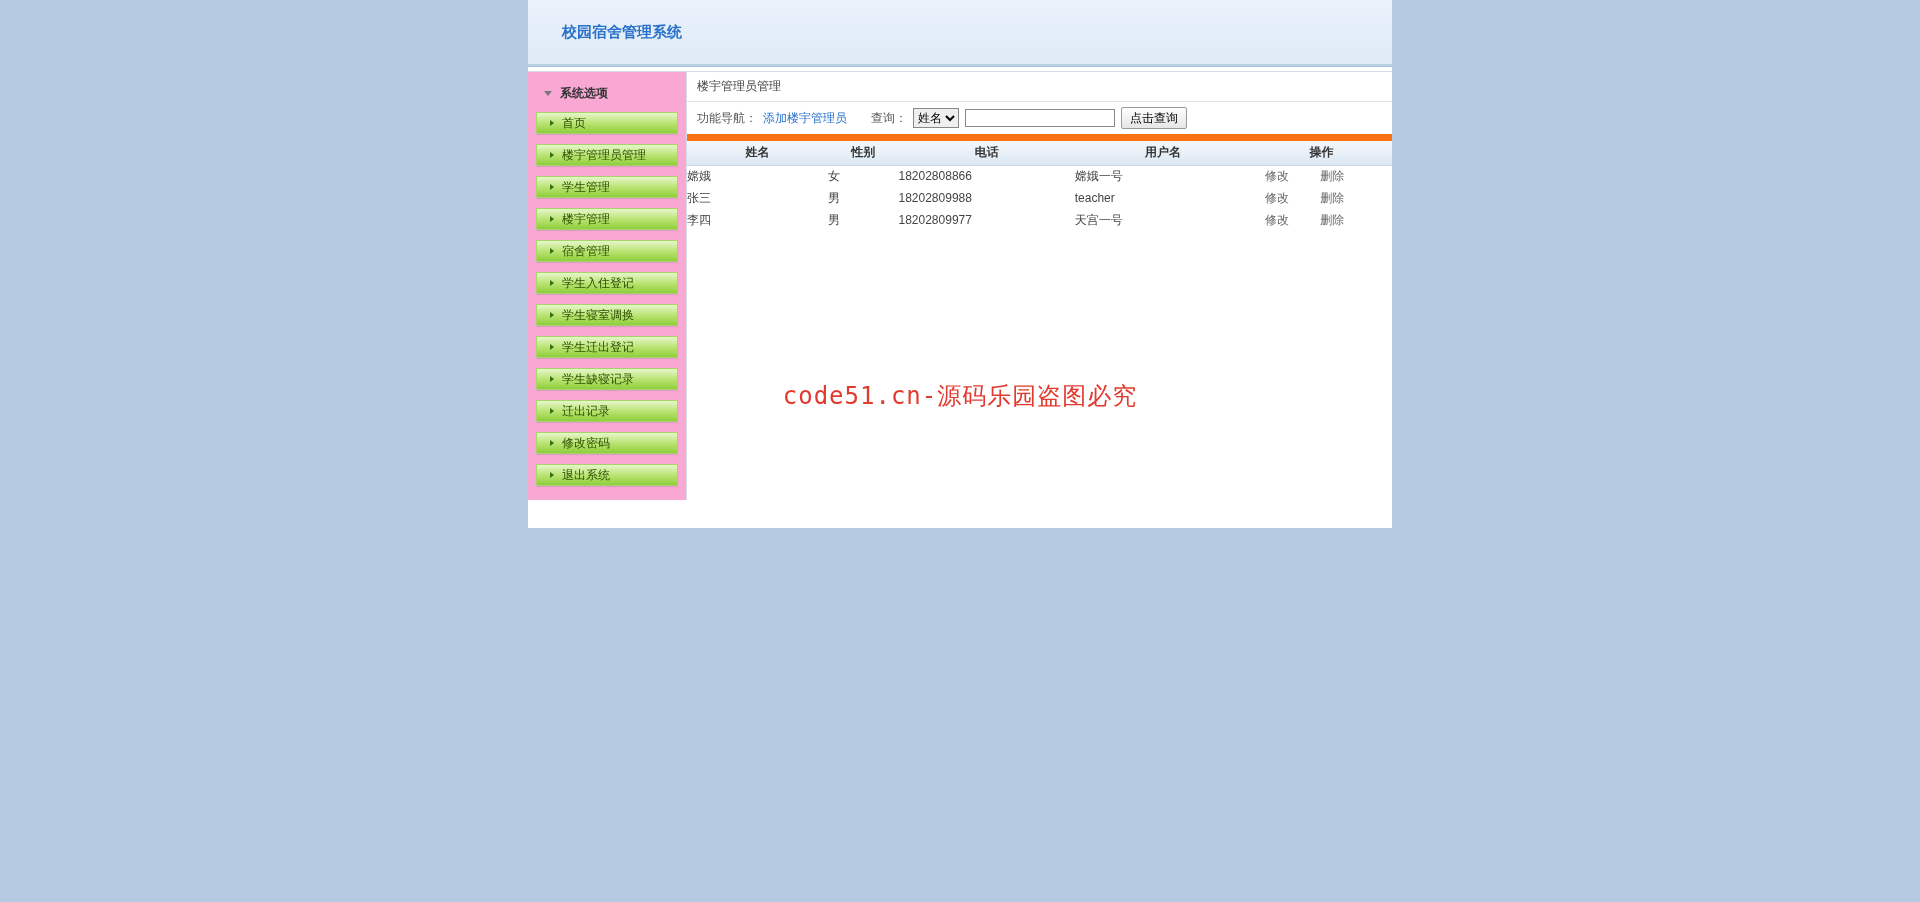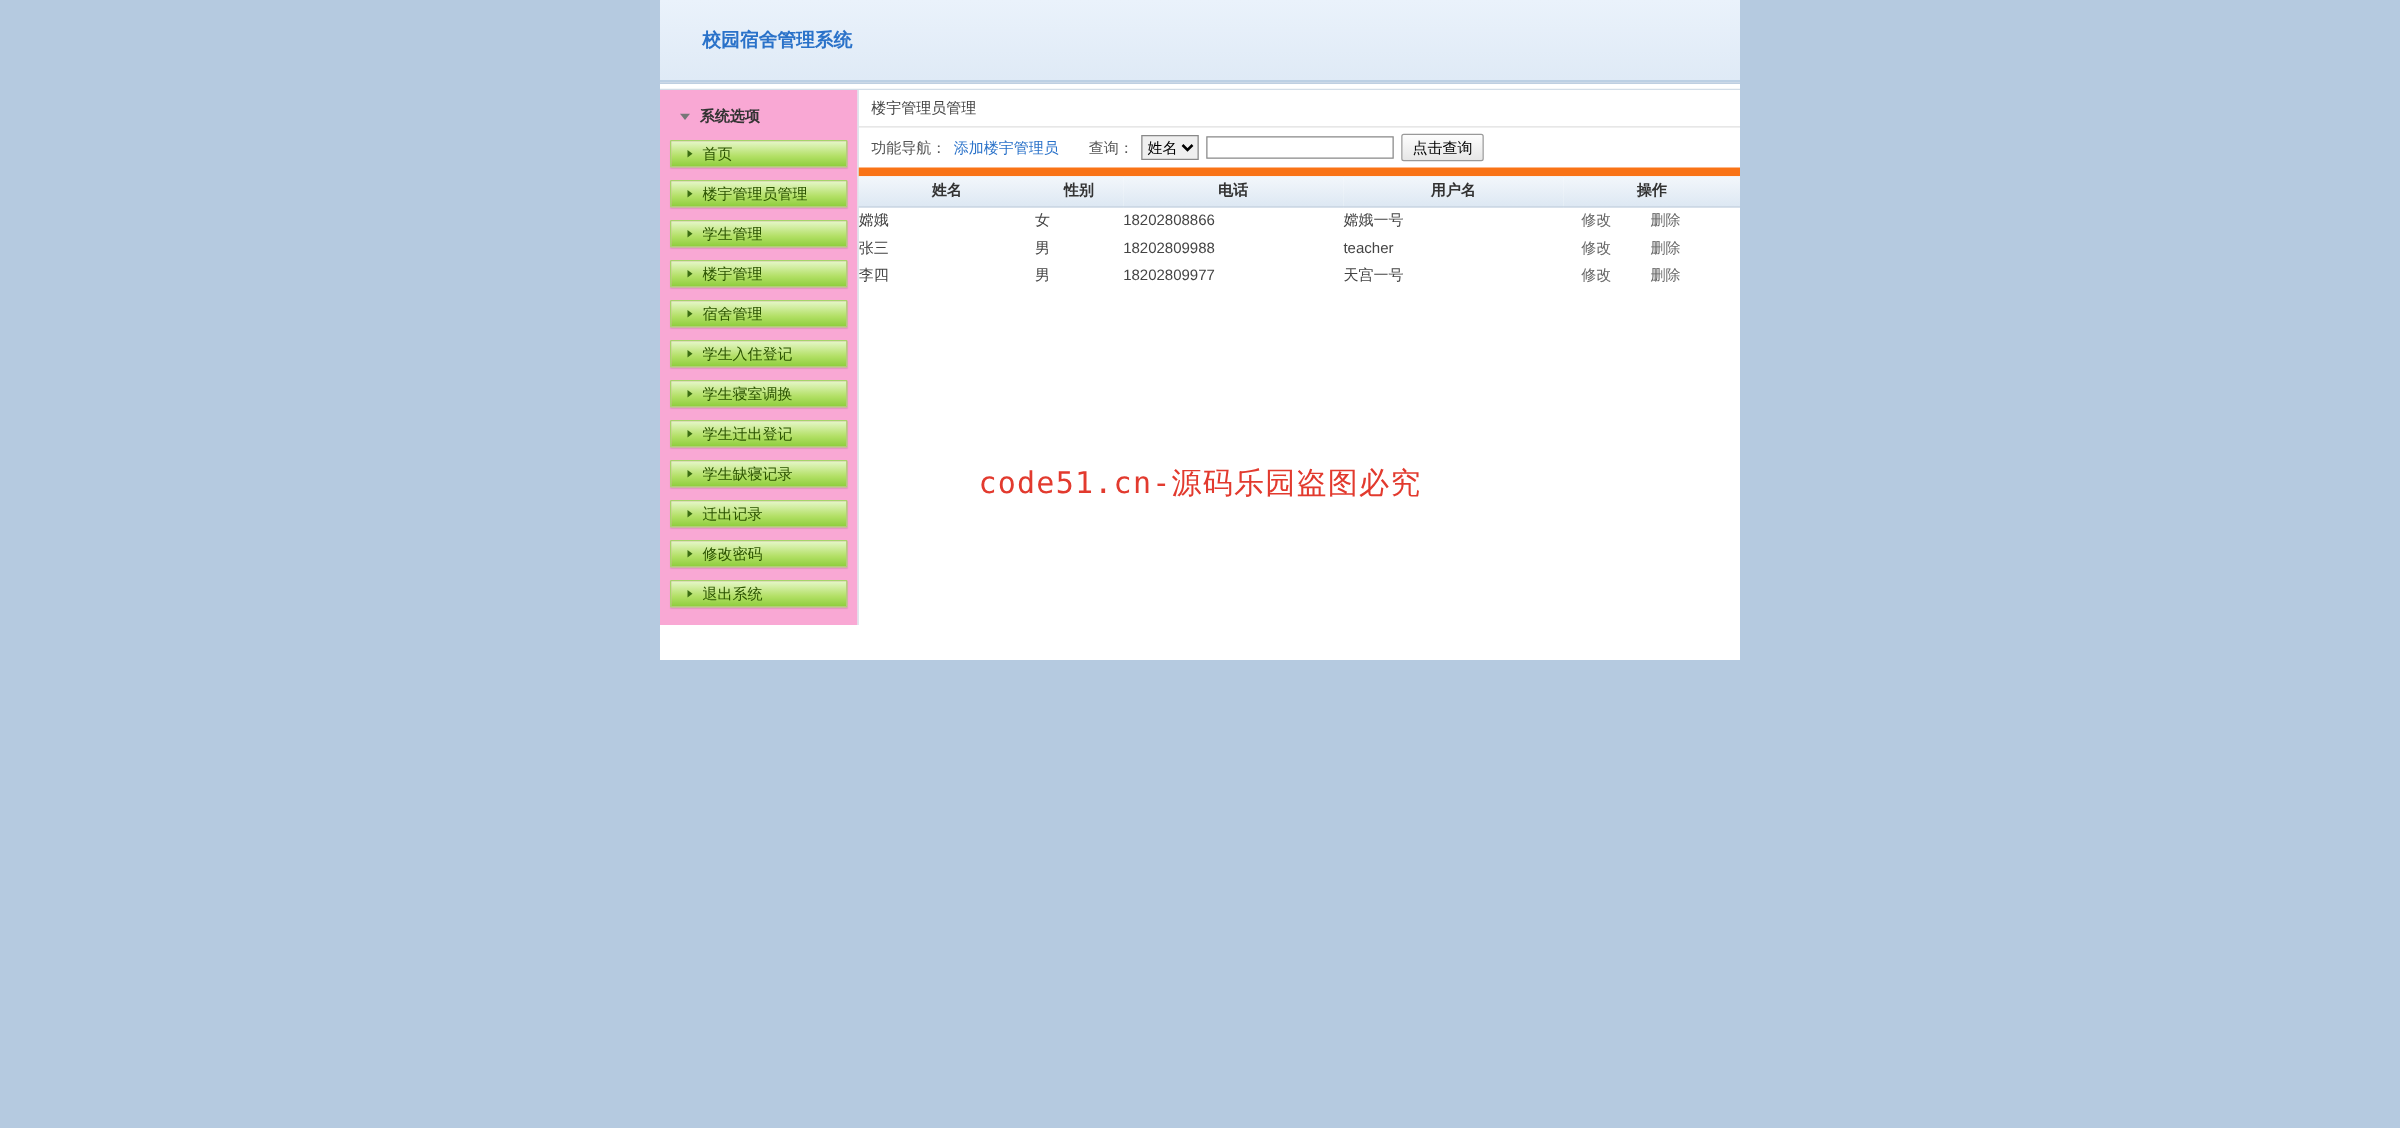--- a/index.html
+++ b/index.html
@@ -133,21 +133,21 @@
 }
 table.data-table tbody td {
   text-align: left;
   height: 22px;
   color: #444;
   font-size: 12px;
 }
 .ops a { color: #666; margin: 0 14px; cursor: pointer; }
 .watermark {
   position: absolute;
-  left: 50%; top: 370px;
+  left: 50%; top: 380px;
   transform: translateX(-50%);
   color: #e23a2e;
   font-size: 24px;
   font-family: "SimSun", monospace;
   letter-spacing: 1px;
   white-space: nowrap;
   pointer-events: none;
 }
 .footer-space { height: 28px; background: #fff; }
 .col-name { width: 20%; }

